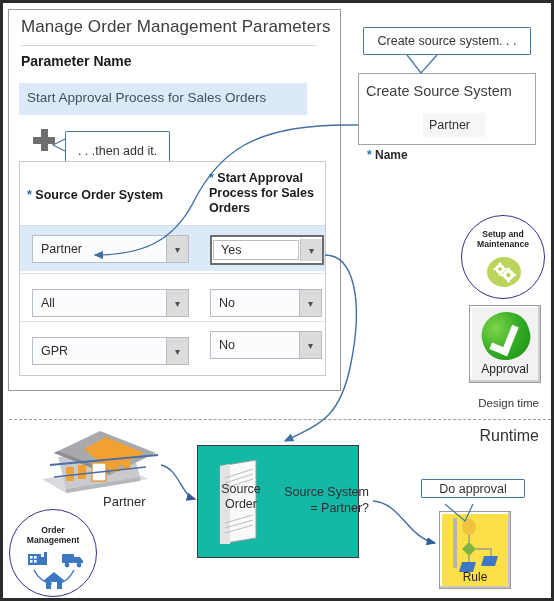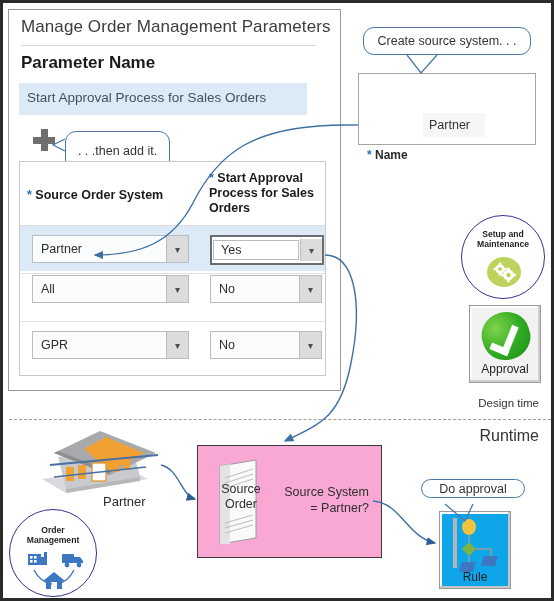--- a/index.html
+++ b/index.html
@@ -13,37 +13,37 @@
   
   #design-panel{
     left:5px;top:6px;width:333px;height:382px;
     border:1px solid #9a9a9a;background:#fff;
   }
   #page-title{
     left:18px;top:14px;width:300px;font-size:17px;color:#3d3d3d;
     letter-spacing:.1px;white-space:nowrap;
   }
   #title-rule{left:18px;top:42px;width:295px;height:1px;background:#d5d5d5;}
-  #param-name-label{left:18px;top:50px;font-size:17px;font-weight:bold;color:#1b1b1b;}
+  #param-name-label{left:18px;top:50px;font-size:14px;font-weight:bold;color:#1b1b1b;}
   #param-name-field{
     left:16px;top:80px;width:288px;height:32px;background:#dceaf7;
   }
   #param-name-field span{
     position:absolute;left:8px;top:7px;font-size:13.5px;color:#42515e;white-space:nowrap;
   }
 
   
   #add-row-button{left:30px;top:126px;width:22px;height:22px;}
   #add-row-button .bar{position:absolute;background:#6e6e6e;}
   #add-row-button .bar.h{left:0;top:7.5px;width:22px;height:7px;}
   #add-row-button .bar.v{left:7.5px;top:0;width:7px;height:22px;}
 
   
   .callout{
-    border:1.3px solid #4a79a8;border-radius:11px;background:#fff;
+    border:1.3px solid #4a79a8;border-radius:1px;background:#fff;
     color:#333;font-size:12.5px;display:flex;align-items:center;justify-content:center;
     white-space:nowrap;
   }
   #callout-add{left:62px;top:128px;width:105px;height:40px;}
   #callout-create-source{left:360px;top:24px;width:168px;height:28px;font-size:12.5px;}
   #callout-do-approval{left:418px;top:476px;width:104px;height:19px;font-size:12.5px;}
 
   
   #param-table{
     left:16px;top:158px;width:307px;height:215px;border:1px solid #c9c9c9;background:#fff;
@@ -126,34 +126,34 @@
   #om-badge{
     left:6px;top:506px;width:88px;height:88px;border-radius:50%;
     border:1.6px solid #31348f;background:#fff;
   }
   #om-badge .lbl{
     position:absolute;top:15px;left:0;width:100%;text-align:center;
     font-size:8.6px;font-weight:bold;color:#1f1f1f;line-height:10px;
   }
 
   #decision-box{
-    left:194px;top:442px;width:185px;height:113px;border:1.6px solid #3a3a3a;background:#f9a8d4;
+    left:194px;top:442px;width:162px;height:113px;border:1.6px solid #3a3a3a;background:#14b8a6;
   }
   #source-order-doc{position:absolute;left:18px;top:12px;width:50px;height:88px;}
   #source-order-text{
     position:absolute;left:14px;top:36px;width:58px;text-align:center;
     font-size:12.5px;color:#2f2f2f;line-height:15px;
   }
   #decision-text{
     position:absolute;left:76px;top:38px;width:95px;text-align:right;
     font-size:12.5px;color:#2f2f2f;line-height:16px;
   }
 
   #rule-tile{
-    left:436px;top:508px;width:72px;height:78px;background:#0ea5e9;
+    left:436px;top:508px;width:72px;height:78px;background:#fde047;
     border:1px solid #9b9b9b;box-shadow:inset -2px -2px 0 #c6c6c6, inset 2px 2px 0 #fcfcfc;
   }
   #rule-label{position:absolute;left:0;bottom:4px;width:100%;text-align:center;font-size:12px;color:#232323;}
 
   svg.overlay{position:absolute;left:0;top:0;width:554px;height:601px;pointer-events:none;}
 </style>
 </head>
 <body>
 
 <div id="root">
@@ -193,45 +193,46 @@
       <span class="val">Partner</span>
       <span class="drop">▾</span>
     </div>
     <div class="combo focused" style="left:190px;top:9px;width:110px;justify-content:space-between;">
       <span class="val">Yes</span>
       <span class="drop">▾</span>
     </div>
   </div>
   <div class="abs row-sep" style="top:270px;"></div>
 
-  <div class="abs grid-row" style="top:263px;">
+  <div class="abs grid-row" style="top:277px;">
     <div class="combo" style="left:12px;top:9px;width:155px;">
       <span class="val">All</span>
       <span class="drop">▾</span>
     </div>
     <div class="combo" style="left:190px;top:9px;width:110px;">
       <span class="val">No</span>
       <span class="drop">▾</span>
     </div>
   </div>
   <div class="abs row-sep" style="top:318px;"></div>
 
   <div class="abs grid-row" style="top:319px;">
-    <div class="combo" style="left:12px;top:9px;width:155px;gap:7px;">
+    <div class="combo" style="left:12px;top:15px;width:155px;gap:7px;">
       <span class="val">GPR</span>
       <span class="drop">▾</span>
     </div>
     <div class="combo" style="left:190px;top:9px;width:110px;">
       <span class="val">No</span>
       <span class="drop">▾</span>
     </div>
   </div>
 
   <div class="abs callout" id="callout-create-source">Create source system. . .</div>
   <div class="abs" id="create-source-box"></div>
+  <div class="abs" id="create-source-title">Create Source System</div>
   <div class="abs" id="name-label">
     <span class="req-star">*</span>
     <span>Name</span>
   </div>
   <div class="abs" id="name-field">
     <span>Partner</span>
   </div>
 
   <div class="abs" id="setup-badge">
     <div class="lbl">

